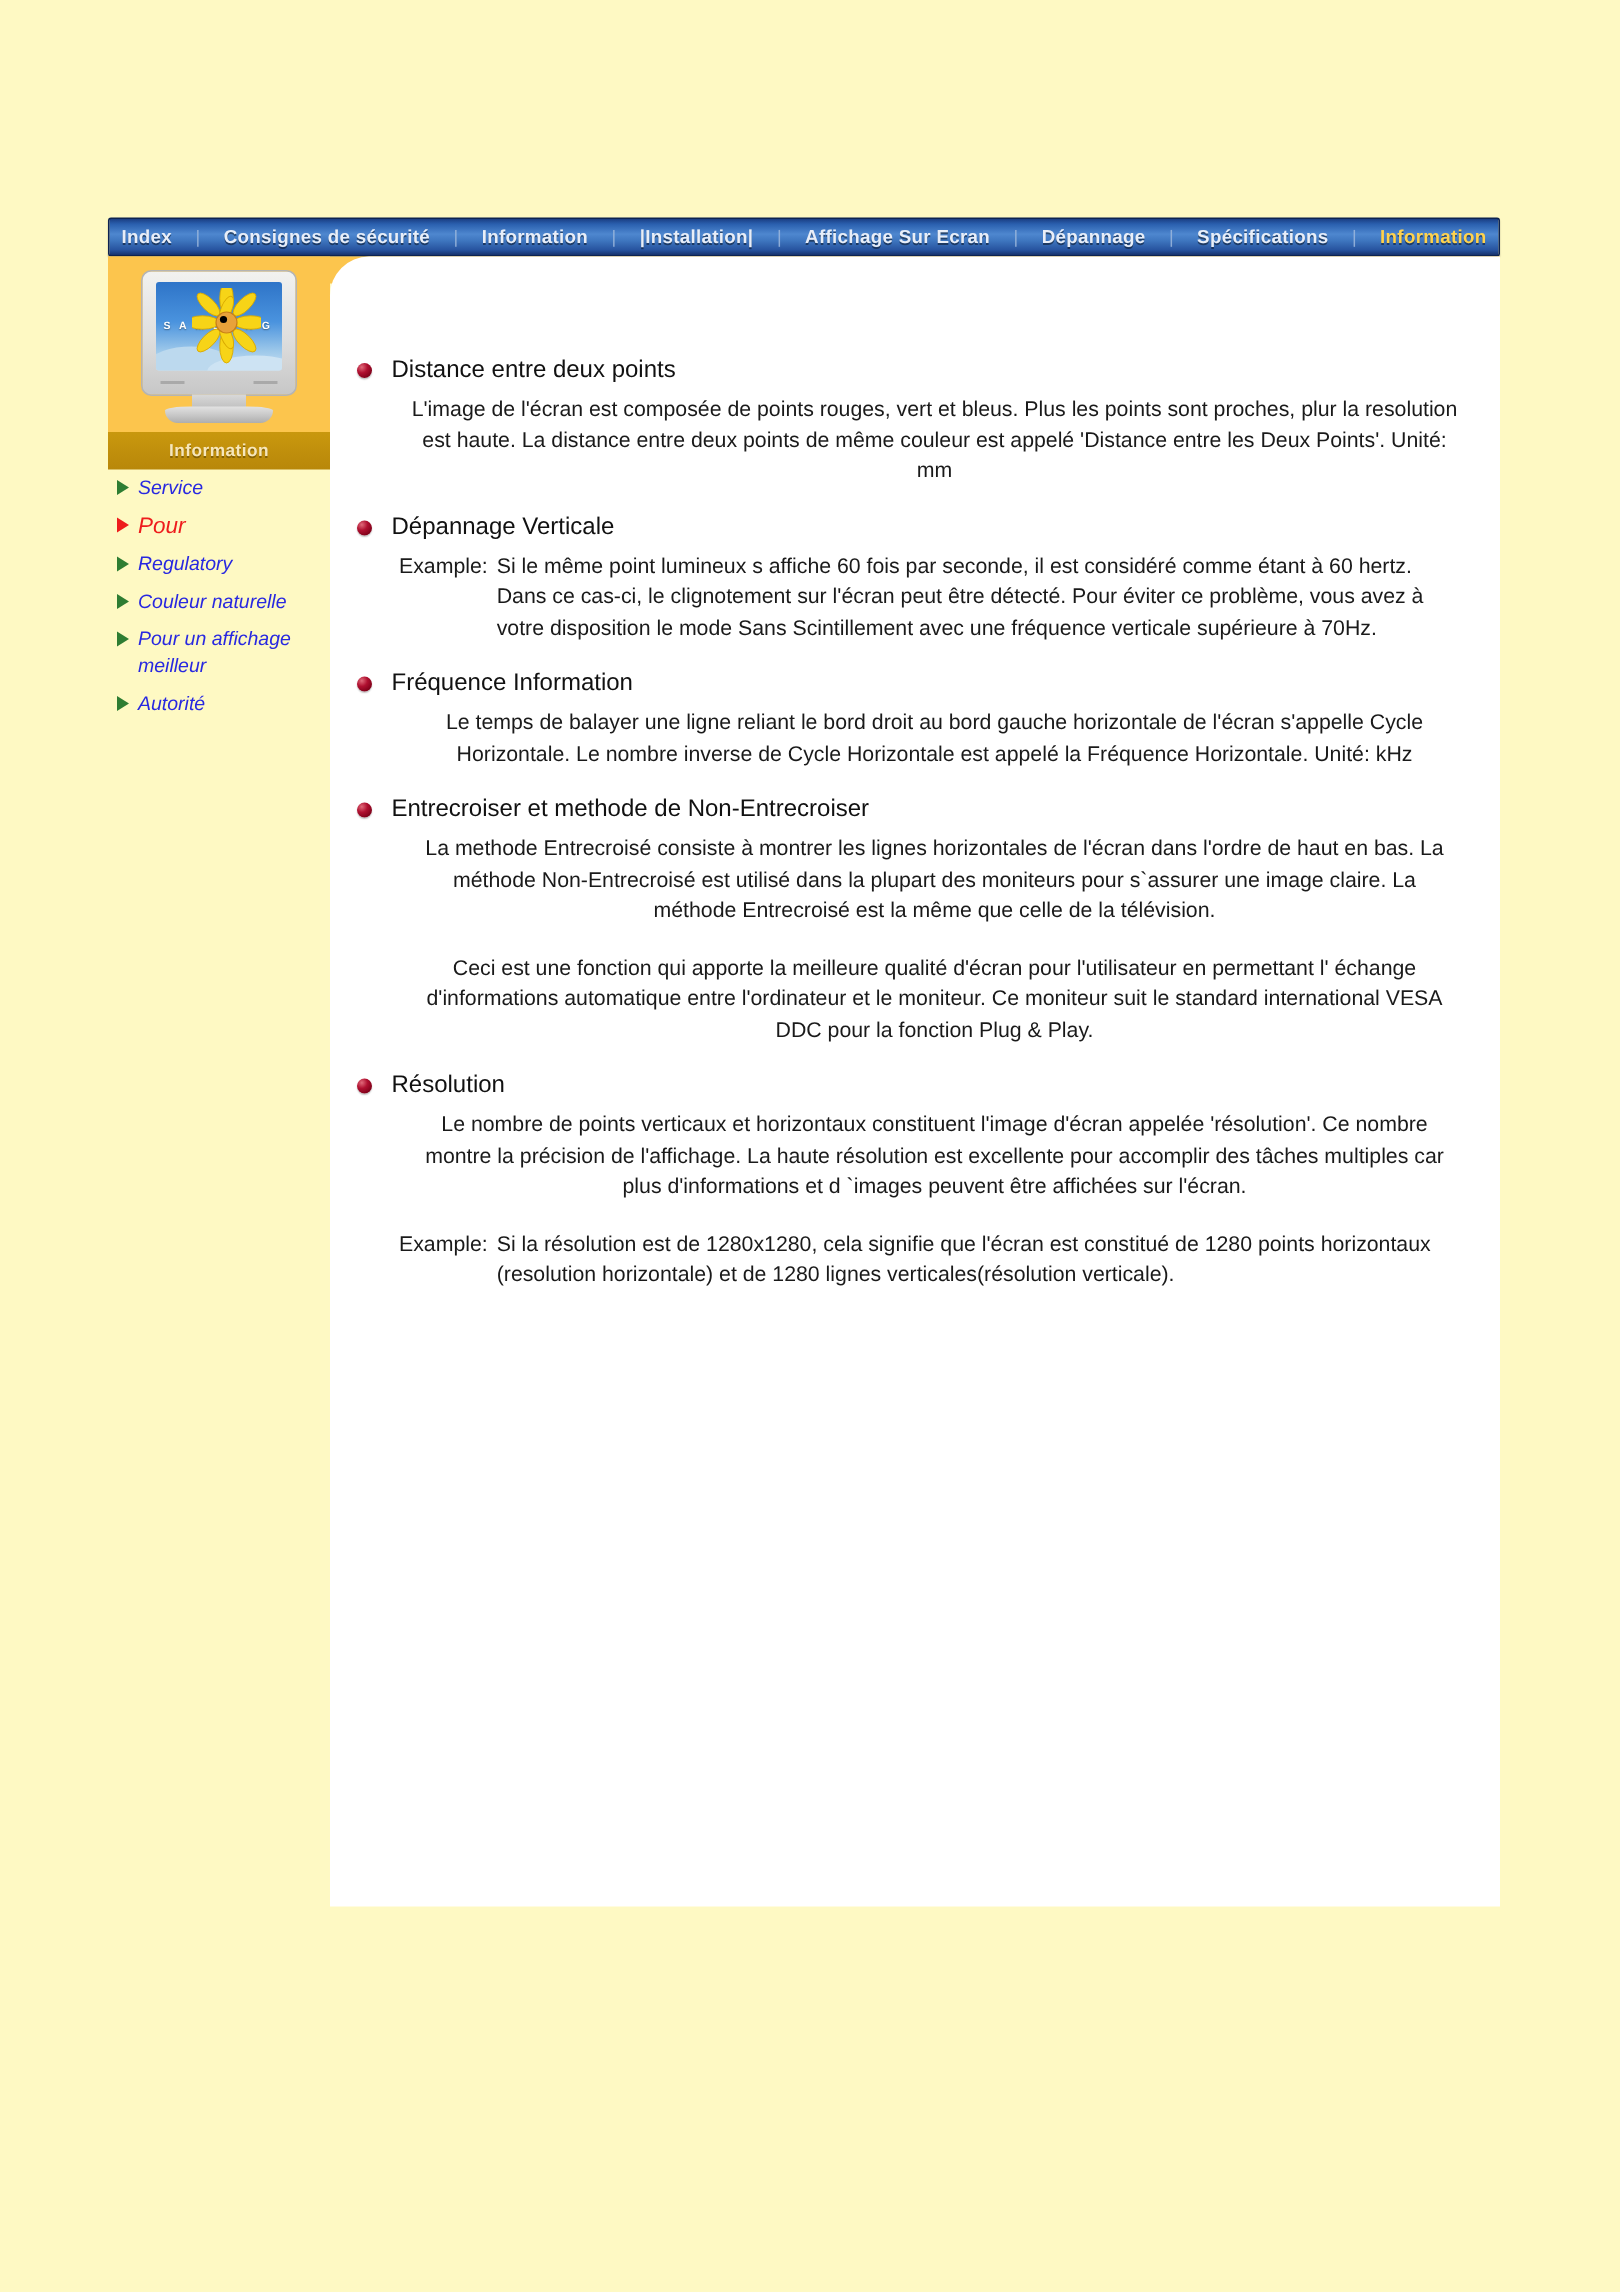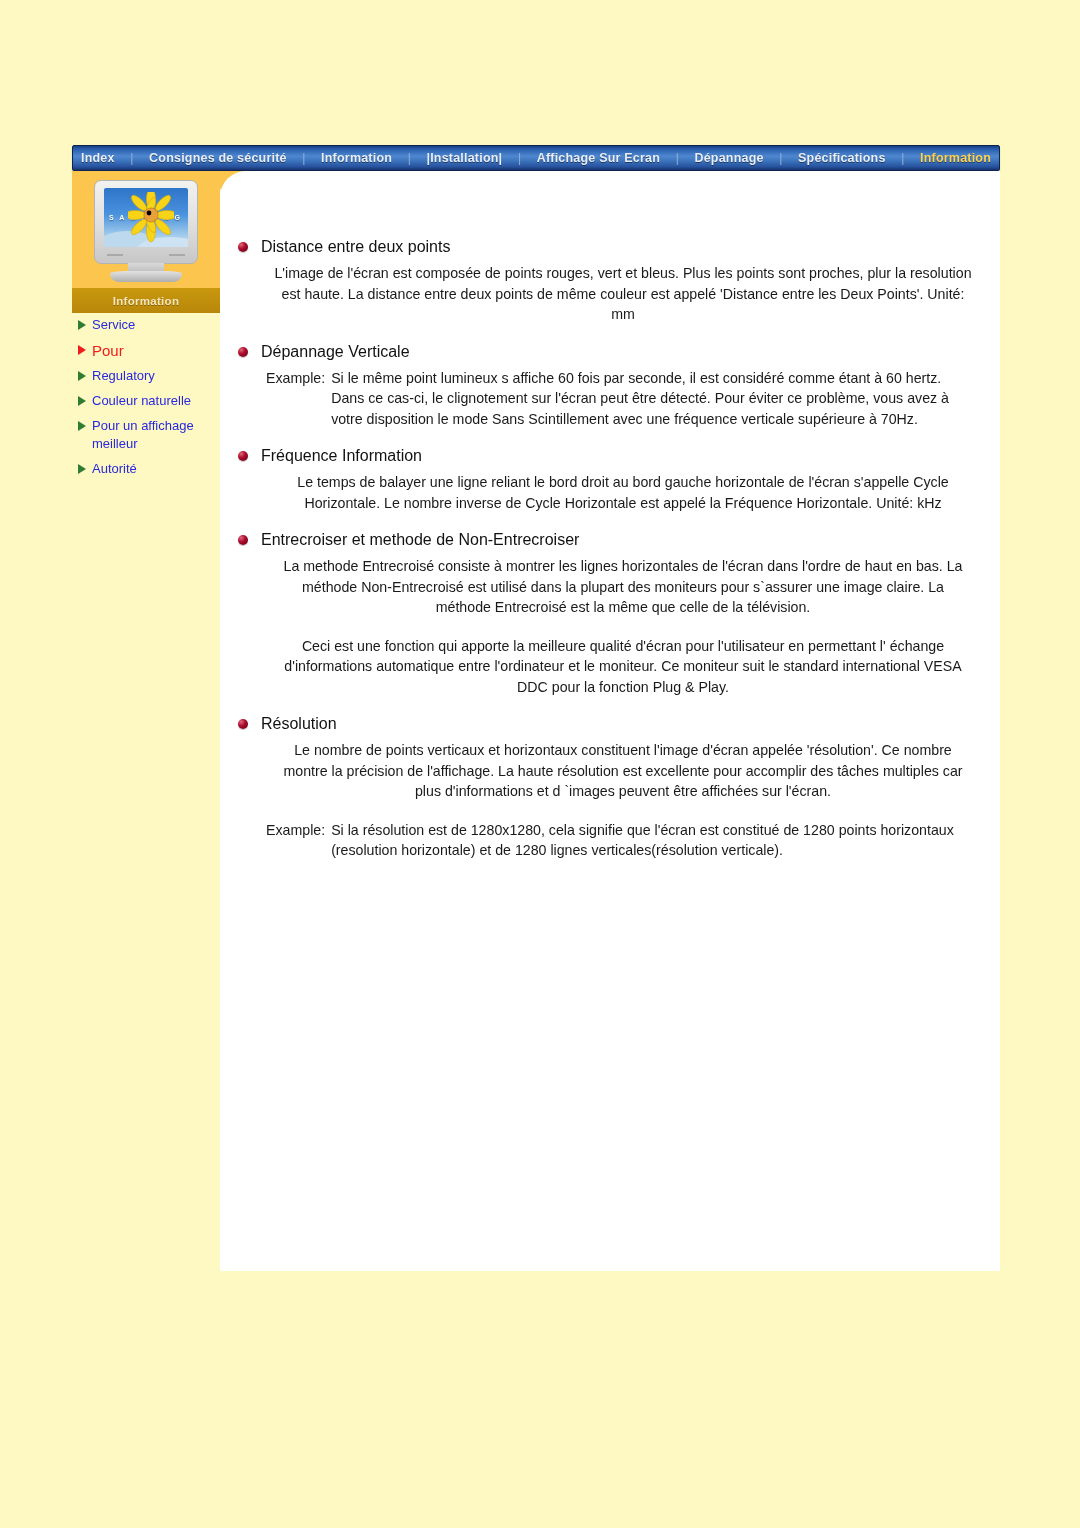--- a/index.html
+++ b/index.html
@@ -200,20 +200,21 @@
     margin: 4px 6px 0 2px;
     border-top: 5px solid transparent;
     border-bottom: 5px solid transparent;
     border-left: 8px solid #2e7d32;
   }
   .sidelink.current .arrow { border-left-color: #ee1c1c; }
   .sidelabel {
     font-size: 13px;
     color: #2828e0;
     line-height: 18px;
+    font-style: italic;
   }
   .sidelink.current .sidelabel {
     color: #ee1c1c;
     font-size: 15px;
     line-height: 19px;
   }
 
   
   .main {
     position: absolute;

